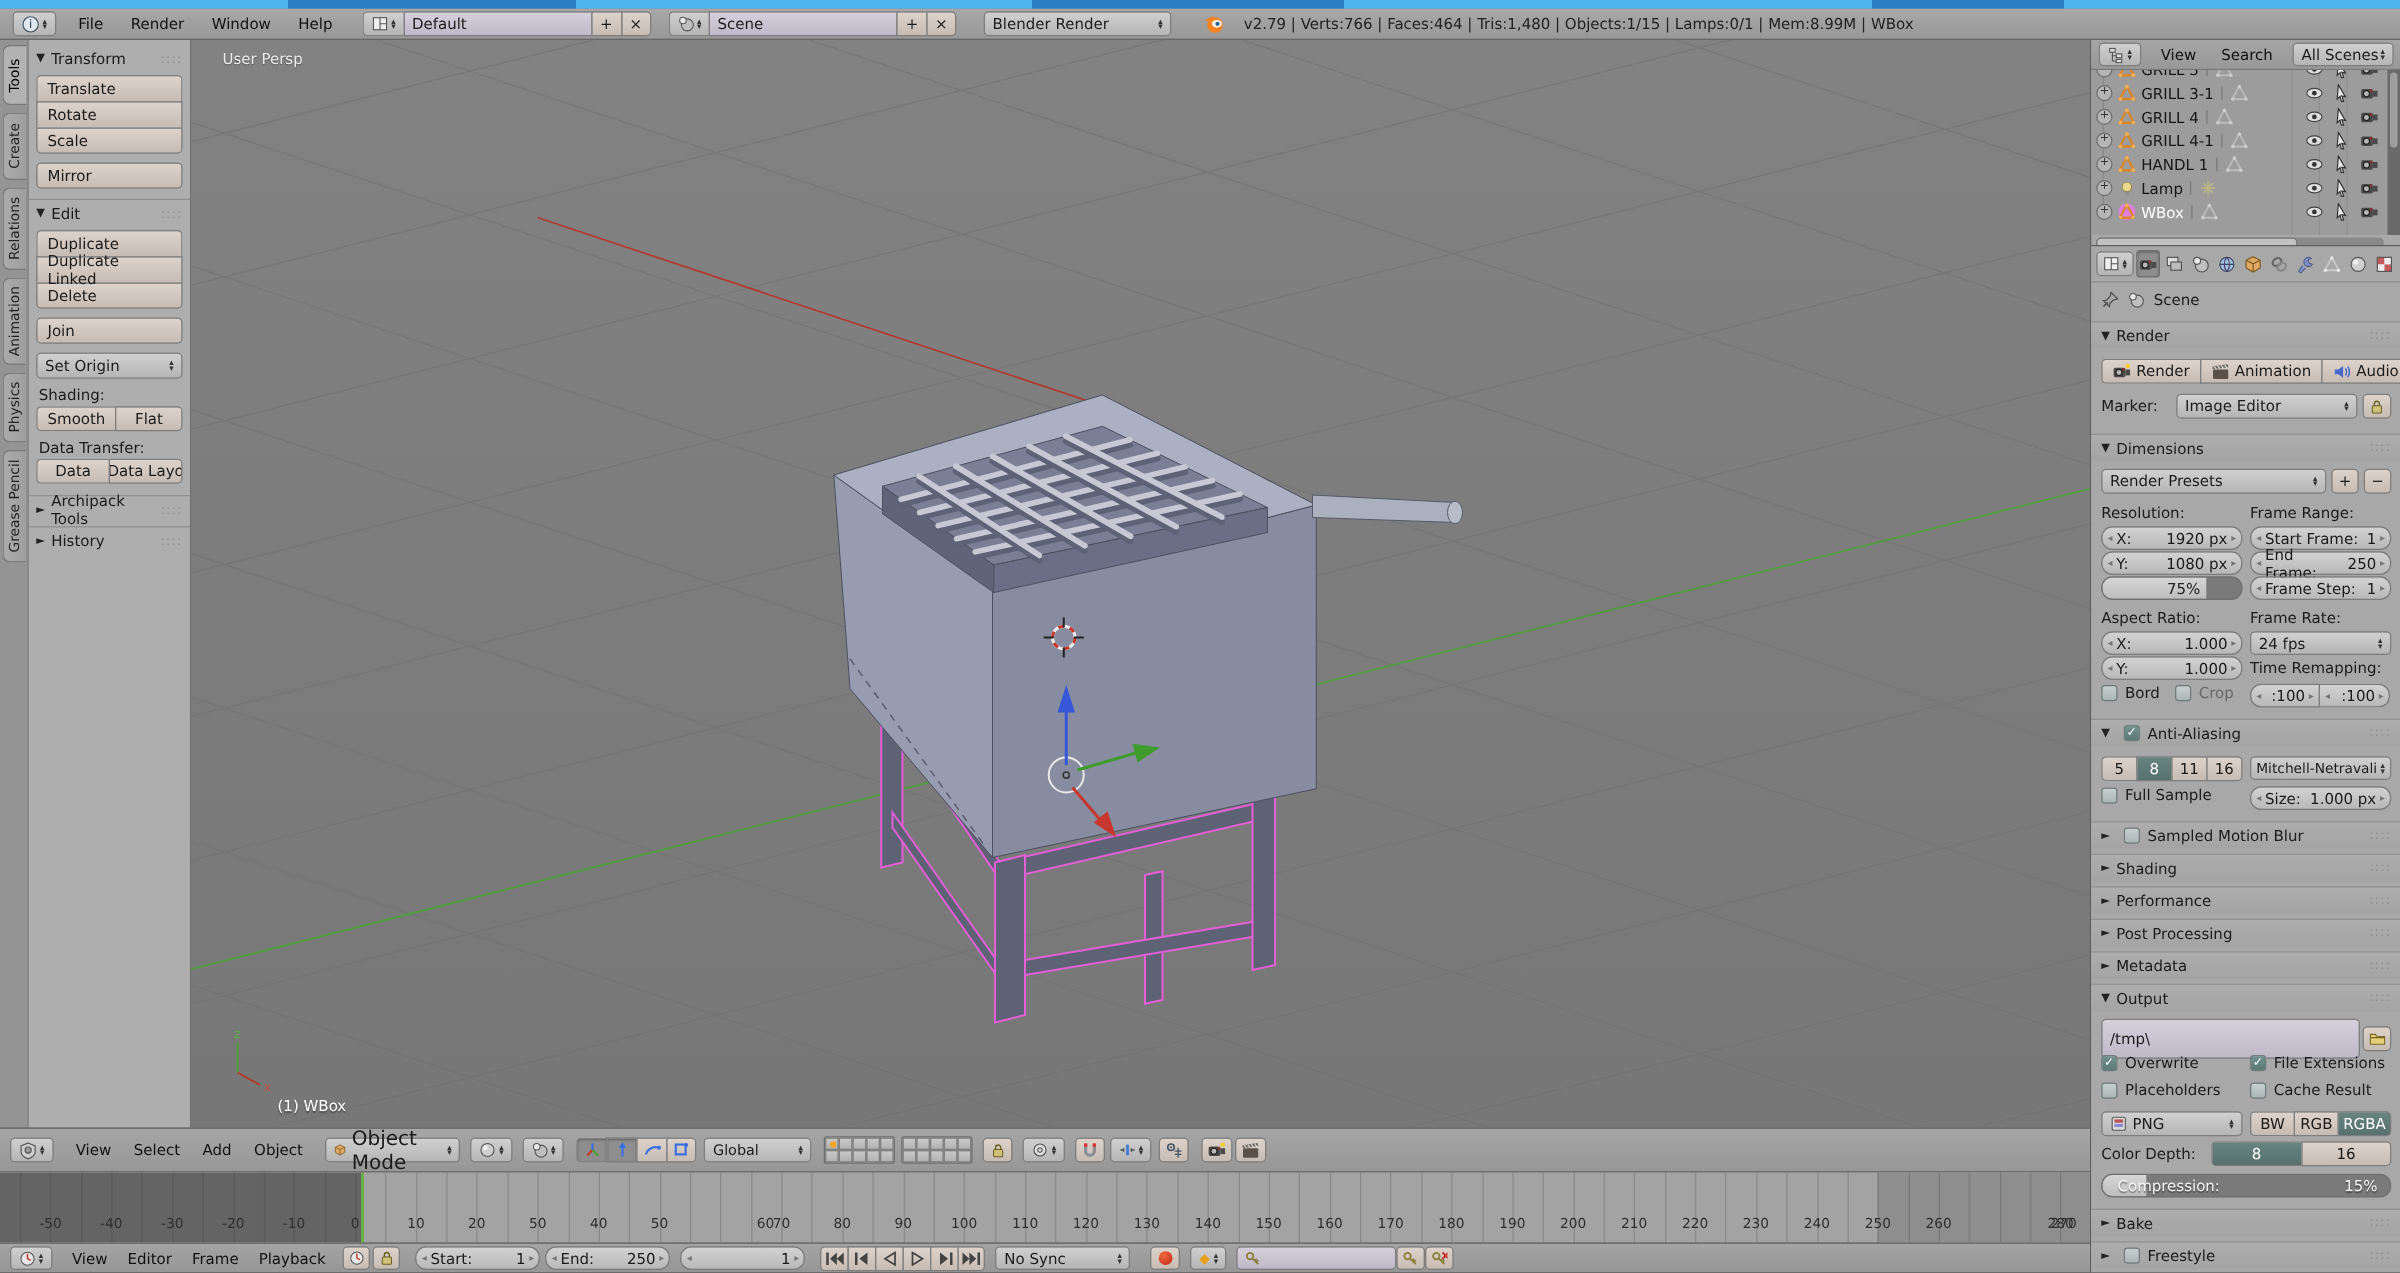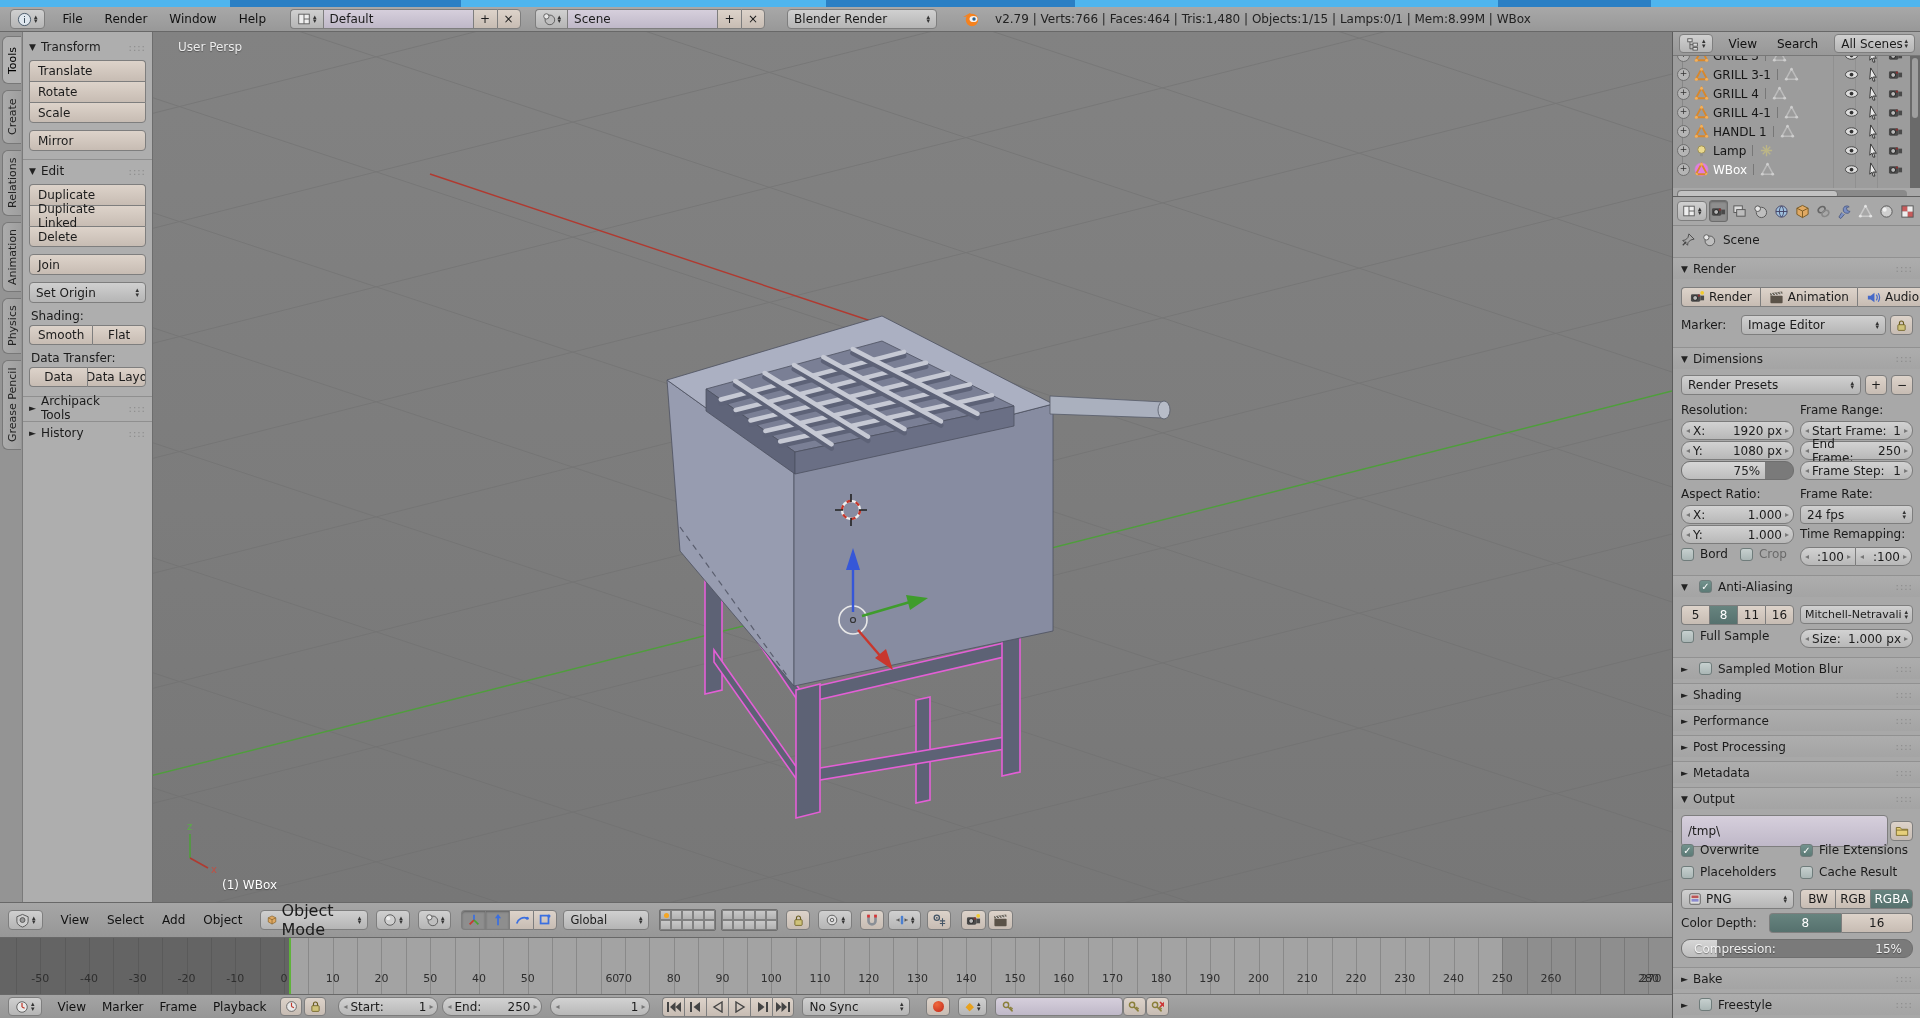--- a/index.html
+++ b/index.html
@@ -760,21 +760,21 @@
   </div>
 
   <div id="tlh" class="abs">
     <div class="fld" style="margin-left:8px;gap:2px;height:19px">
       <svg class="ic" width="14" height="14">
           <use href="#s-clock"></use>
         </svg>
       <span class="ud"></span>
     </div>
     <span class="menu" style="margin-left:12px">View</span>
-    <span class="menu" style="margin-left:8px">Marker</span>
+    <span class="menu" style="margin-left:8px">Editor</span>
     <span class="menu" style="margin-left:8px">Frame</span>
     <span class="menu" style="margin-left:8px">Playback</span>
     <div class="btn center" style="margin-left:10px;width:22px;height:19px;padding:0">
         <svg class="ic" width="13" height="13">
           <use href="#s-clock"></use>
         </svg>
       </div>
     <div class="btn center" style="margin-left:2px;width:22px;height:19px;padding:0">
         <svg class="ic" width="13" height="13">
           <use href="#s-lock"></use>

